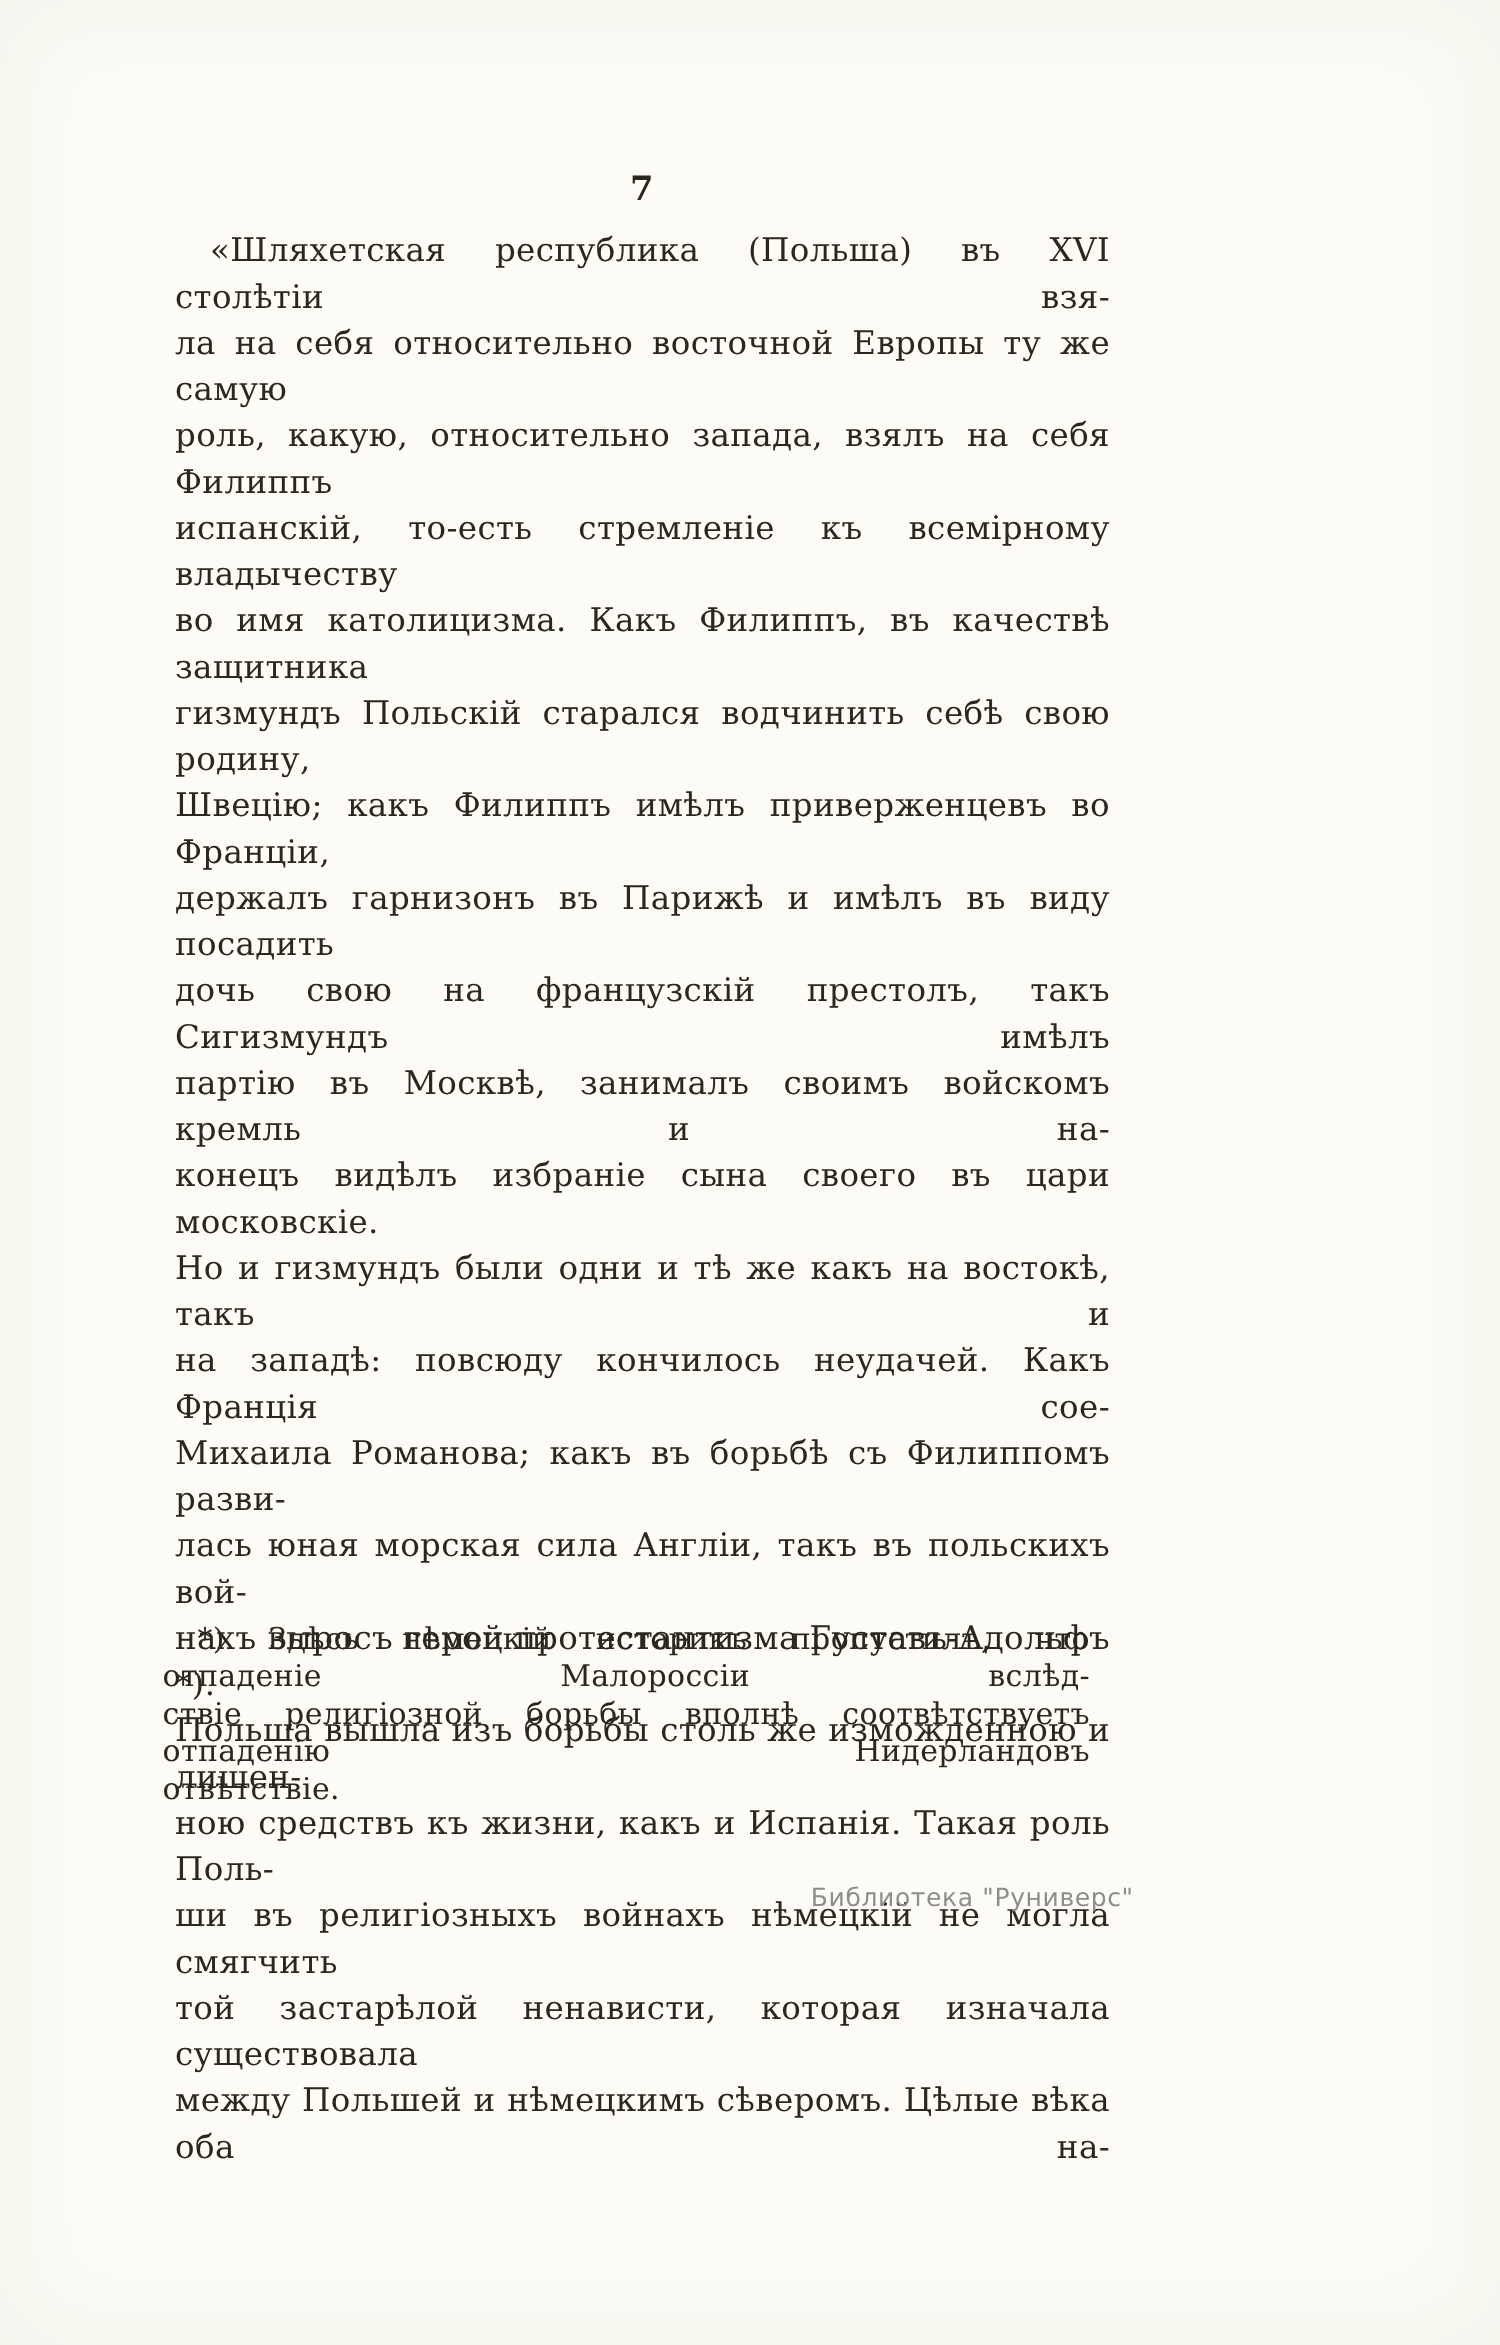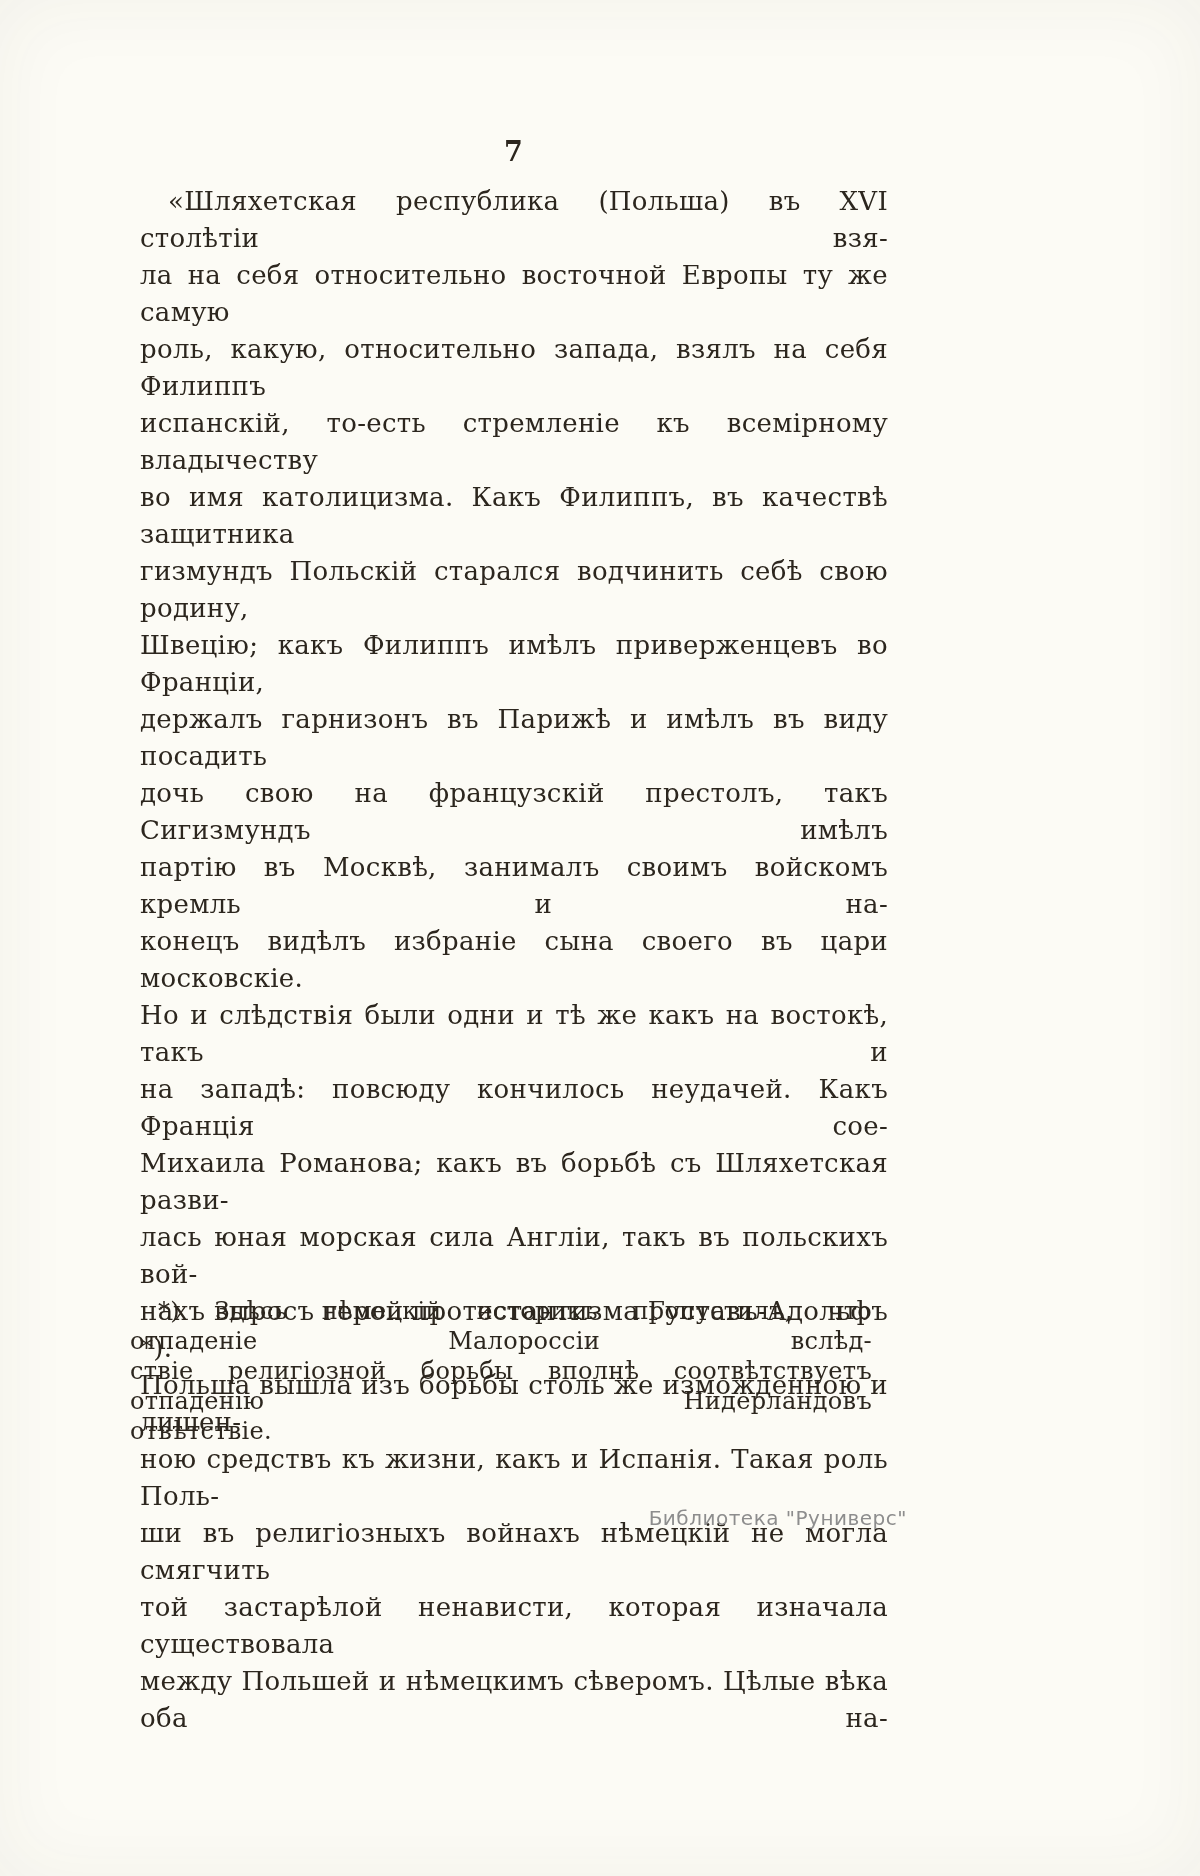--- a/index.html
+++ b/index.html
@@ -76,23 +76,23 @@
       <div class="line">ла на себя относительно восточной Европы ту же самую</div>
       <div class="line">роль, какую, относительно запада, взялъ на себя Филиппъ</div>
       <div class="line">испанскій, то-есть стремленіе къ всемірному владычеству</div>
       <div class="line">во имя католицизма. Какъ Филиппъ, въ качествѣ защитника</div>
       <div class="line">гизмундъ Польскій старался водчинить себѣ свою родину,</div>
       <div class="line">Швецію; какъ Филиппъ имѣлъ приверженцевъ во Франціи,</div>
       <div class="line">держалъ гарнизонъ въ Парижѣ и имѣлъ въ виду посадить</div>
       <div class="line">дочь свою на французскій престолъ, такъ Сигизмундъ имѣлъ</div>
       <div class="line">партію въ Москвѣ, занималъ своимъ войскомъ кремль и на-</div>
       <div class="line">конецъ видѣлъ избраніе сына своего въ цари московскіе.</div>
-      <div class="line">Но и слѣдствія были одни и тѣ же какъ на востокѣ, такъ и</div>
+      <div class="line">Но и гизмундъ были одни и тѣ же какъ на востокѣ, такъ и</div>
       <div class="line">на западѣ: повсюду кончилось неудачей. Какъ Франція сое-</div>
-      <div class="line">Михаила Романова; какъ въ борьбѣ съ Шляхетская разви-</div>
+      <div class="line">Михаила Романова; какъ въ борьбѣ съ Филиппомъ разви-</div>
       <div class="line">лась юная морская сила Англіи, такъ въ польскихъ вой-</div>
       <div class="line">нахъ выросъ герой протестантизма Густавъ-Адольфъ *).</div>
       <div class="line">Польша вышла изъ борьбы столь же изможденною и лишен-</div>
       <div class="line">ною средствъ къ жизни, какъ и Испанія. Такая роль Поль-</div>
       <div class="line">ши въ религіозныхъ войнахъ нѣмецкій не могла смягчить</div>
       <div class="line">той застарѣлой ненависти, которая изначала существовала</div>
       <div class="line">между Польшей и нѣмецкимъ сѣверомъ. Цѣлые вѣка оба на-</div>
     </div>
 
   <div class="footnote">

